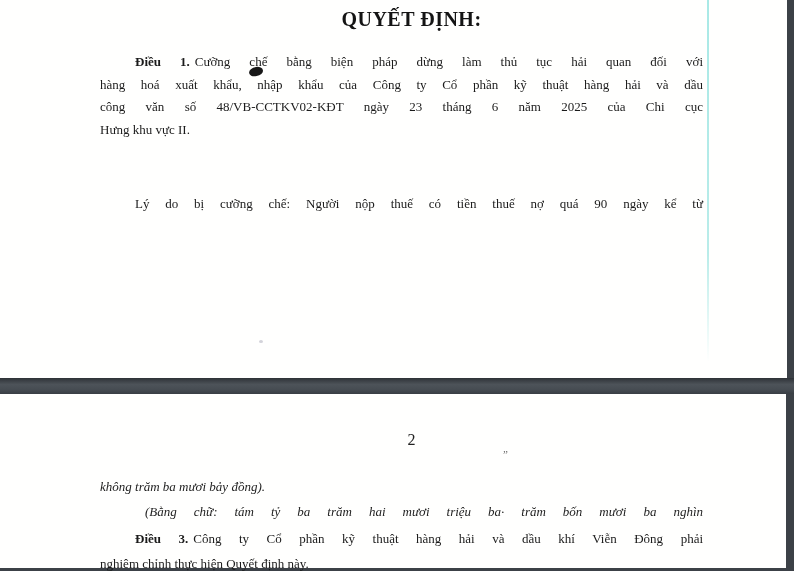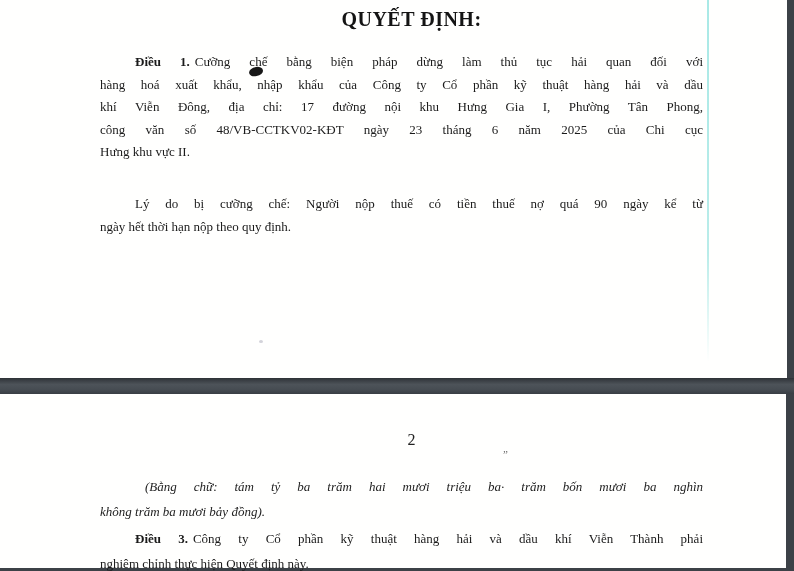--- a/index.html
+++ b/index.html
@@ -144,53 +144,51 @@
 
   <div class="page1">
 
     <div class="doc-title">QUYẾT ĐỊNH:</div>
 
     <div class="textcol" id="para1">
       <div class="line indent">
         <span class="bold-label">Điều 1.</span><span>Cưỡng chế bằng biện pháp dừng làm thủ tục hải quan đối với</span>
       </div>
       <div class="line">hàng hoá xuất khẩu, nhập khẩu của Công ty Cổ phần kỹ thuật hàng hải và dầu</div>
-      <div class="line">khí Viễn Đông, địa chỉ: 17 đường nội khu Hưng Gia I, Phường Tân Phong,</div>
       <div class="line">công văn số 48/VB-CCTKV02-KĐT ngày 23 tháng 6 năm 2025 của Chi cục</div>
       <div class="line last">Hưng khu vực II.</div>
     </div>
 
     <div class="textcol" id="para-reason">
       <div class="line indent">Lý do bị cưỡng chế: Người nộp thuế có tiền thuế nợ quá 90 ngày kể từ</div>
-      <div class="line last">ngày hết thời hạn nộp theo quy định.</div>
     </div>
 
 
     <div class="ink-blob"></div>
     <div class="speck"></div>
     <div class="cyan-line"></div>
   </div>
 
   <div class="edge-right-1"></div>
   <div class="separator"></div>
   <div class="edge-right-2"></div>
   <div class="edge-bottom"></div>
 
   <div class="page2">
 
     <div class="page-number">2</div>
 
     <div class="stray-mark">„</div>
 
     <div class="textcol p2" id="para-words">
+      <div class="line last">không trăm ba mươi bảy đồng).</div>
       <div class="line indent" style="padding-left:45px">(Bằng chữ: tám tỷ ba trăm hai mươi triệu ba· trăm bốn mươi ba nghìn</div>
-      <div class="line last">không trăm ba mươi bảy đồng).</div>
     </div>
 
     <div class="textcol p2" id="para-art2">
       <div class="line indent">
-        <span class="bold-label">Điều 3.</span><span>Công ty Cổ phần kỹ thuật hàng hải và dầu khí Viễn Thành phải</span>
+        <span class="bold-label">Điều 3.</span><span>Công ty Cổ phần kỹ thuật hàng hải và dầu khí Viễn Đông phải</span>
       </div>
       <div class="line last">nghiêm chỉnh thực hiện Quyết định này.</div>
     </div>
 
   </div>
 </div>
 
 </body></html>

